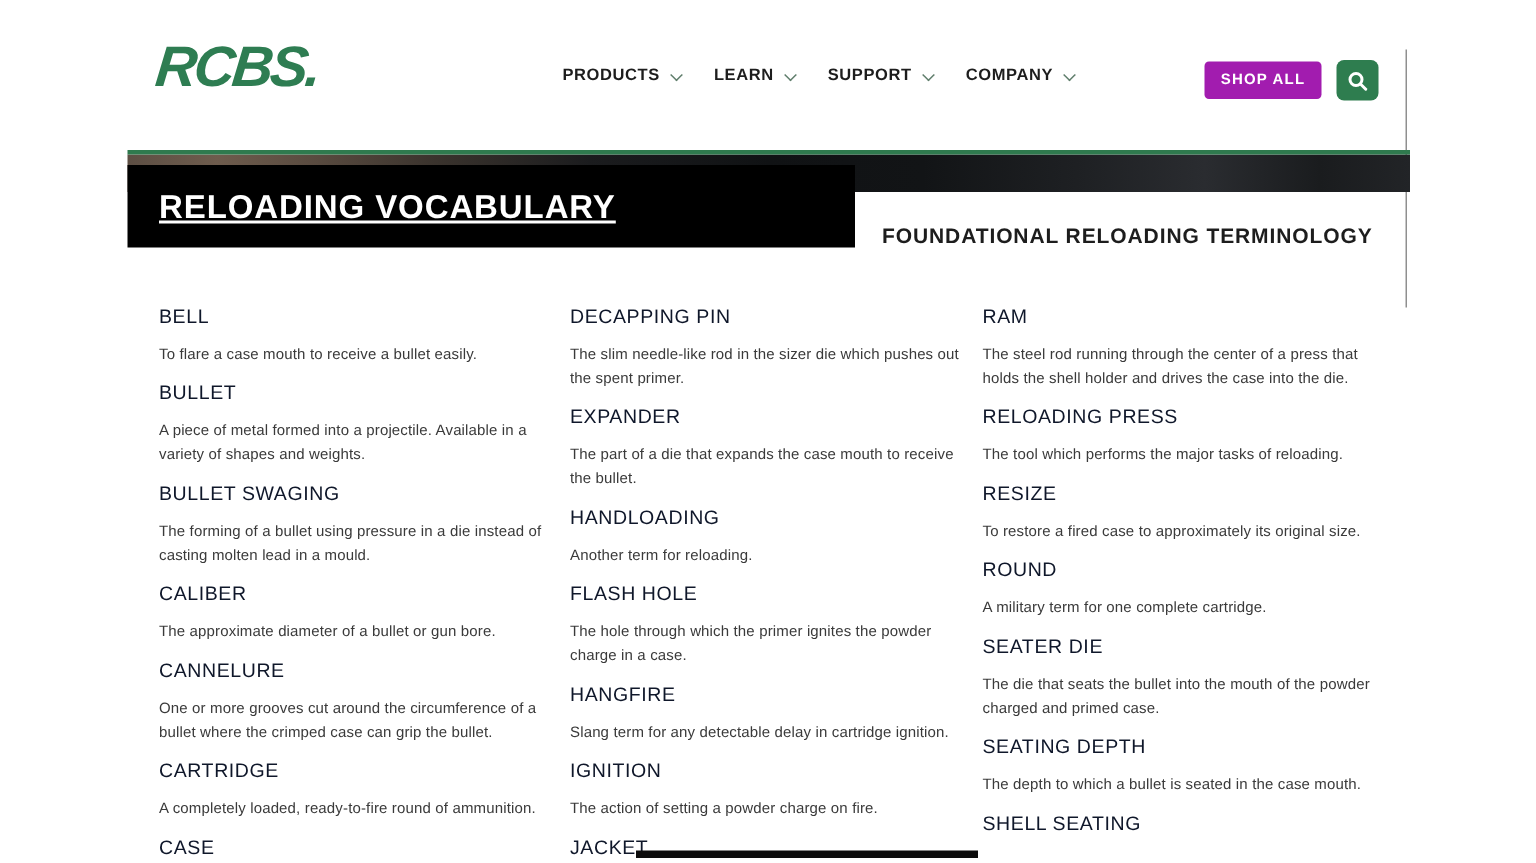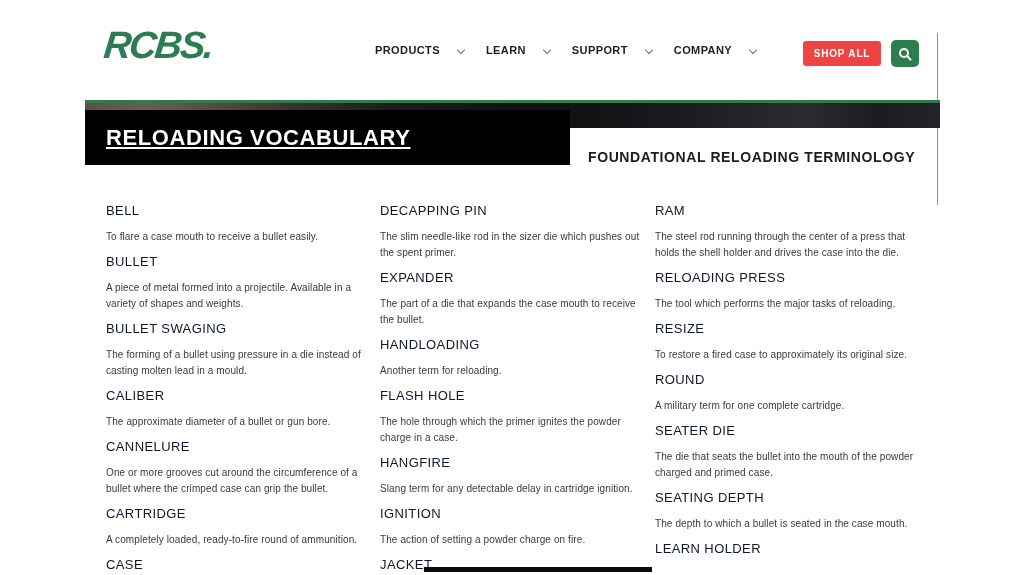--- a/index.html
+++ b/index.html
@@ -17,34 +17,34 @@
     font-size:38px; font-weight:800; font-style:italic;
     letter-spacing:-2px; color:#2e7d52;
     transform:skewX(-6deg); cursor:pointer;
     line-height:1;
   }
   .nav {
     position:absolute; left:375px; top:44px;
     display:flex; gap:21px; align-items:center;
   }
   .nav-item {
-    display:flex; align-items:center; gap:18px;
+    display:flex; align-items:center; gap:8px;
     font-size:11px; font-weight:bold; letter-spacing:0.4px;
     color:#1d1d1d; cursor:pointer; white-space:nowrap;
   }
   .chev { display:inline-block; width:7px; height:7px; position:relative; top:-1px; }
   .chev::after {
     content:""; position:absolute; left:0; top:1px;
     width:5px; height:5px;
     border-right:1.5px solid #5f7d6b; border-bottom:1.5px solid #5f7d6b;
     transform:rotate(45deg);
   }
   .shop-all {
     position:absolute; left:803px; top:41px; width:78px; height:25px;
-    background:#ef4444; color:#ffffff; border:none; border-radius:3px;
+    background:#a21caf; color:#ffffff; border:none; border-radius:3px;
     font-family:"Liberation Sans", sans-serif;
     font-size:10px; font-weight:bold; letter-spacing:0.8px;
     display:flex; align-items:center; justify-content:center; cursor:pointer;
   }
   .search-btn {
     position:absolute; left:891px; top:40px; width:28px; height:27px;
     background:#2e7d4f; border:none; border-radius:5px; cursor:pointer;
     display:flex; align-items:center; justify-content:center;
   }
   .artifact-vline {
@@ -217,17 +217,17 @@
     </div>
     <div class="entry">
       <h3>SEATER DIE</h3>
       <p>The die that seats the bullet into the mouth of the powder charged and primed case.</p>
     </div>
     <div class="entry">
       <h3>SEATING DEPTH</h3>
       <p>The depth to which a bullet is seated in the case mouth.</p>
     </div>
     <div class="entry">
-      <h3>LEARN HOLDER</h3>
+      <h3>SHELL SEATING</h3>
     </div>
   </div>
 
 <div class="artifact-bar"></div>
 
 </body></html>

